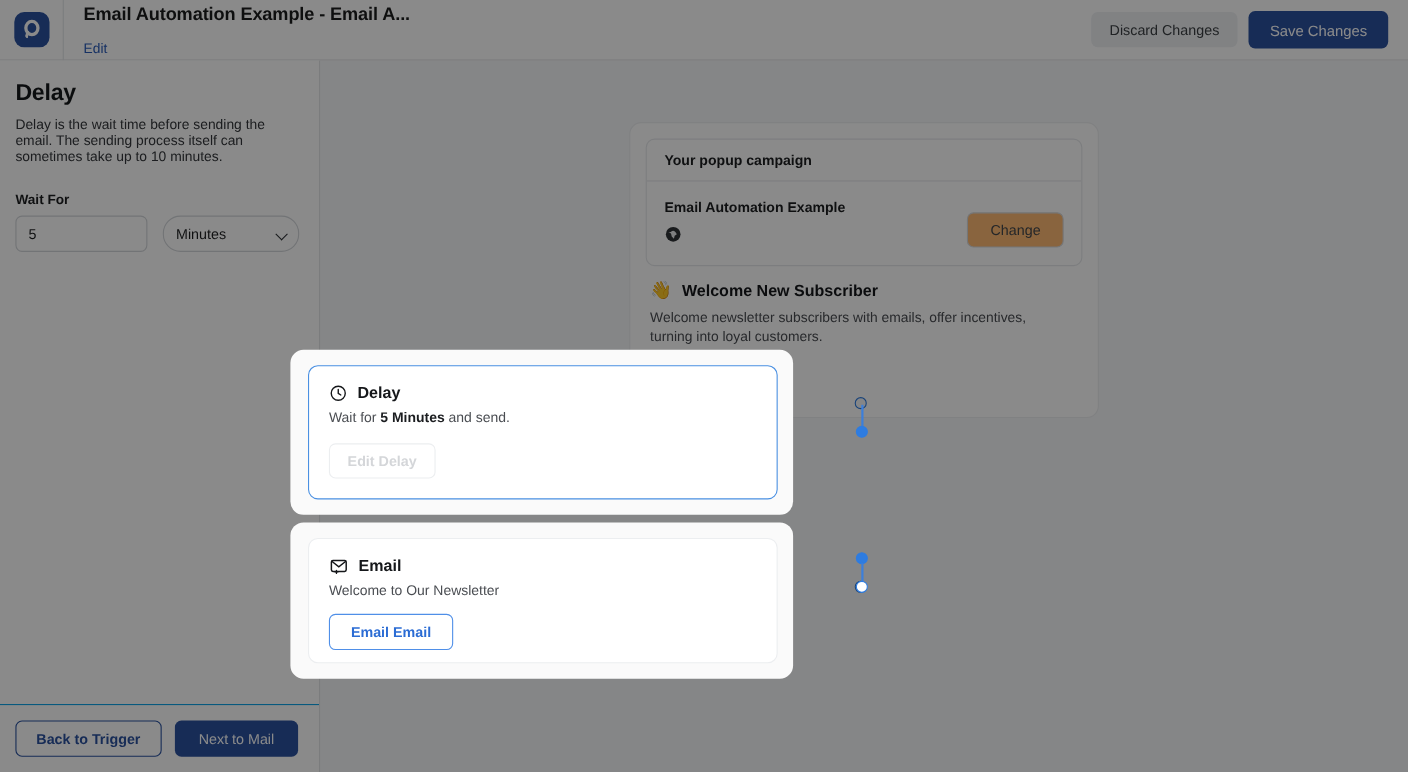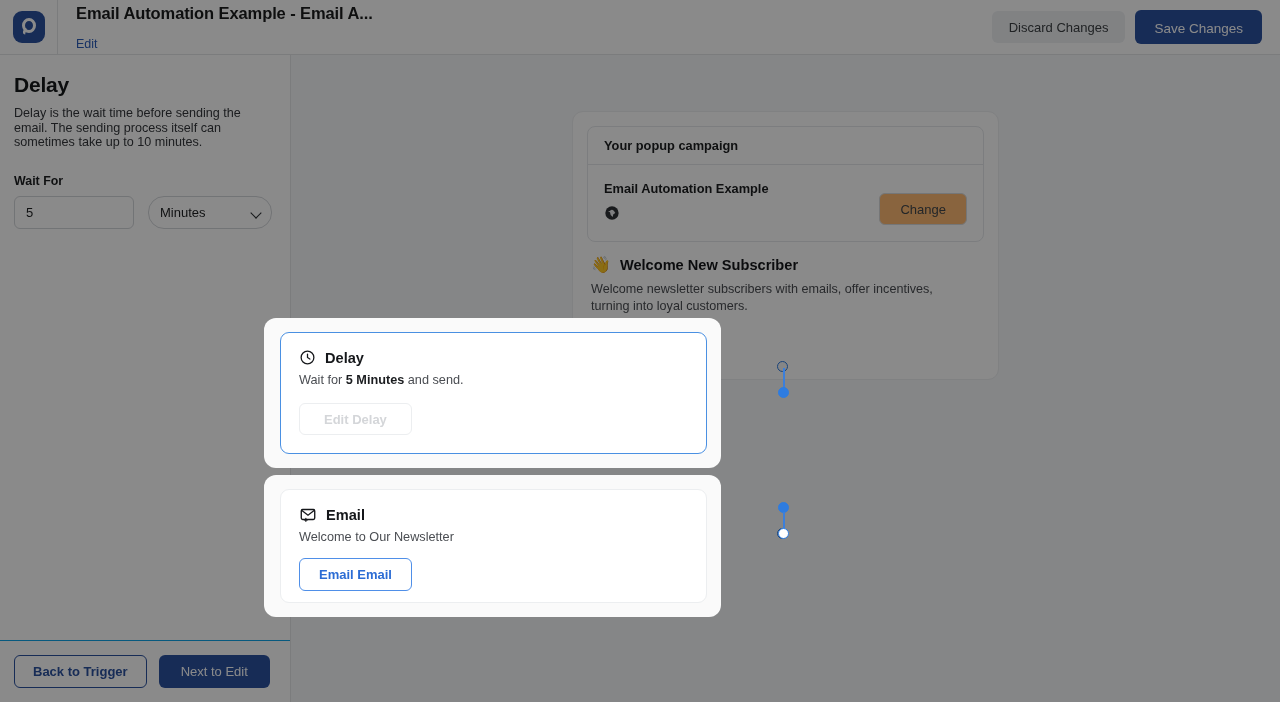--- a/index.html
+++ b/index.html
@@ -200,21 +200,21 @@
     border-radius: 9px;
     padding: 16px 18px 18px 18px;
   }
   .delay-card { border: 1.6px solid #4a90e2; height: 122px; }
   .email-card { border: 1px solid #eceef0; height: 114px; }
   .step-head { display: flex; align-items: center; gap: 9px; }
   .step-title { font-size: 14.6px; font-weight: bold; color: #15171a; }
   .step-sub { margin-top: 7px; font-size: 12.7px; color: #4a4d52; }
   .step-sub b { color: #1b1d20; font-weight: bold; }
   .btn-edit-delay {
-    margin-top: 16px; height: 32px; padding: 0 24px; border-radius: 6px;
+    margin-top: 16px; height: 32px; padding: 0 16px; border-radius: 6px;
     background: #ffffff; border: 1px solid #eceef0;
     color: #d4d6d9; font-size: 13px; font-weight: bold; cursor: default;
   }
   .btn-edit-email {
     margin-top: 14px; height: 33px; padding: 0 19px; border-radius: 6px;
     background: #ffffff; border: 1px solid #4f8fe8;
     color: #2b6cd4; font-size: 13px; font-weight: bold;
   }
 
   
@@ -263,21 +263,21 @@
         <div class="sb-row">
           <input class="inp" type="text" value="5" style="">
           <div class="sel-wrap">
             <span class="sel-val">Minutes</span>
             <span class="chev"></span>
           </div>
         </div>
       </div>
       <div class="sidebar-footer">
         <button class="btn btn-back">Back to Trigger</button>
-        <button class="btn btn-next">Next to Edit</button>
+        <button class="btn btn-next">Next to Mail</button>
       </div>
     </div>
 
     <div class="canvas">
 
       <div class="trigger-card">
         <div class="popup-box">
           <div class="popup-head">Your popup campaign</div>
           <div class="popup-body">
             <div>

